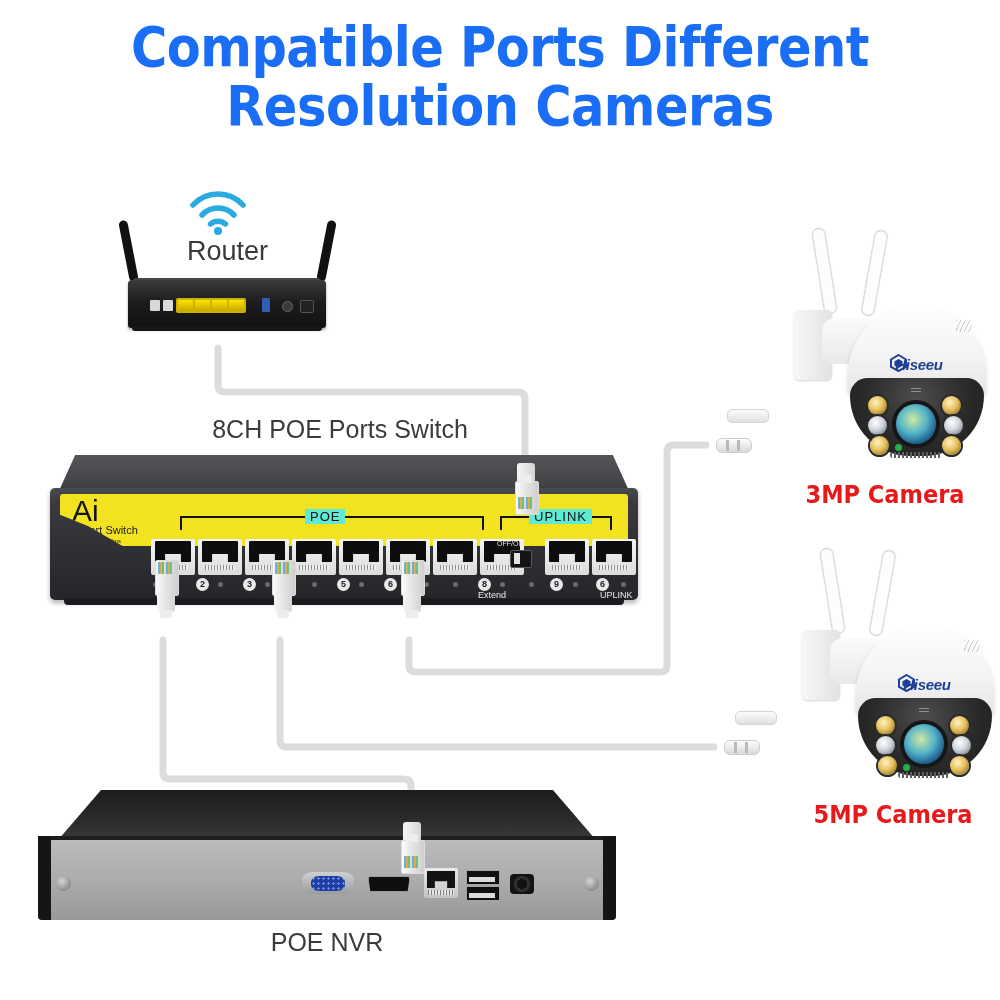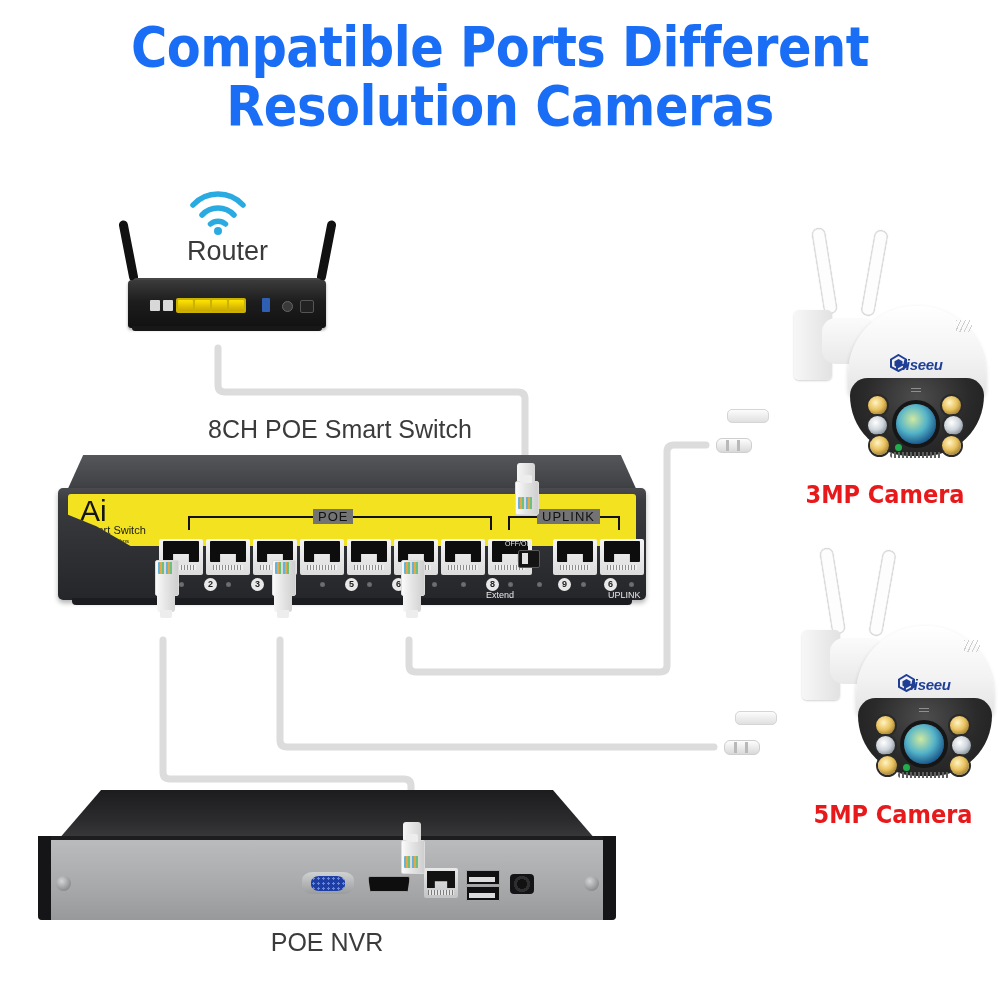--- a/index.html
+++ b/index.html
@@ -59,21 +59,21 @@
   .rj-pair i{display:block;width:10px;height:11px;background:#d8d8d8;border-radius:1px;}
   .lan-row{position:absolute;left:66px;top:110px;display:flex;gap:2px;
            background:#c9b200;padding:2px;border-radius:2px;}
   .lan-row i{display:block;width:15px;height:11px;
              background:linear-gradient(180deg,#ffe400,#c9a800);border-radius:1px;}
   .usb-b{position:absolute;left:152px;top:110px;width:8px;height:14px;background:#2f5fb3;border-radius:1px;}
   .pw-j{position:absolute;left:190px;top:112px;width:12px;height:11px;background:#222;border:1px solid #555;border-radius:2px;}
   .pw-btn{position:absolute;left:172px;top:113px;width:9px;height:9px;border-radius:50%;background:#3a3a3a;border:1px solid #666;}
 
   
-  #switch{left:58px;top:455px;width:708px;height:155px;}
+  #switch{left:50px;top:455px;width:708px;height:155px;}
   .sw-top{
     position:absolute;left:8px;top:0;width:572px;height:38px;
     background:linear-gradient(180deg,#55565a 0%,#3c3d41 100%);
     border-radius:6px 6px 0 0;
     clip-path:polygon(3% 0,97% 0,100% 100%,0 100%);
   }
   .sw-face{
     position:absolute;left:0;top:33px;width:588px;height:112px;
     background:linear-gradient(180deg,#4a4b4f 0%,#3a3b3f 12%,#2e2f33 60%,#252629 100%);
     border-radius:5px;
@@ -92,21 +92,21 @@
   }
   .ai-sub{
     position:absolute;left:13px;top:30px;font-size:11px;color:#191919;
     font-family:"Liberation Sans",sans-serif;
   }
   .ai-spec{
     position:absolute;left:13px;top:44px;font-size:6px;color:#1a1a1a;
     line-height:7px;font-family:"Liberation Sans",sans-serif;letter-spacing:-0.2px;
   }
   .grp-lbl{position:absolute;font-size:13px;color:#111;letter-spacing:1px;
-           font-family:"Liberation Sans",sans-serif;background:#737373;padding:0 5px;}
+           font-family:"Liberation Sans",sans-serif;background:#5eead4;padding:0 5px;}
   .grp-line{position:absolute;border:2px solid #111;border-bottom:none;height:12px;}
 
   .port{
     position:absolute;width:44px;height:36px;
     background:linear-gradient(180deg,#f4f4f4 0%,#dcdcdc 100%);
     border-radius:2px;
   }
   .port::before{
     content:"";position:absolute;left:4px;top:2px;width:36px;height:21px;
     background:#0d0d0d;
@@ -283,21 +283,21 @@
         <i></i>
         <i></i>
         <i></i>
       </div>
     <div class="usb-b"></div>
     <div class="pw-btn"></div>
     <div class="pw-j"></div>
     <div class="router-foot"></div>
   </div>
 
-  <div class="abs" style="left:190px;top:415px;width:300px;text-align:center;font-size:25px;color:#3b3b3b;">8CH POE Smart Switch</div>
+  <div class="abs" style="left:190px;top:415px;width:300px;text-align:center;font-size:25px;color:#3b3b3b;">8CH POE Ports Switch</div>
 
   <div class="abs" id="switch">
     <div class="sw-top"></div>
     <div class="sw-face">
 
       <div class="sw-yellow">
         <div class="ai-logo">Ai</div>
         <div class="ai-sub">Smart Switch</div>
         <div class="ai-spec">
           <div>8POE 10/100Mbps</div>

